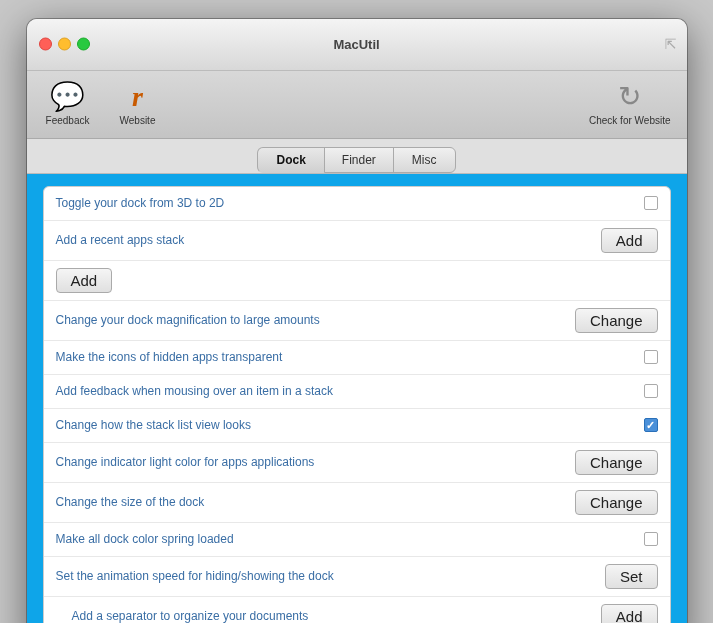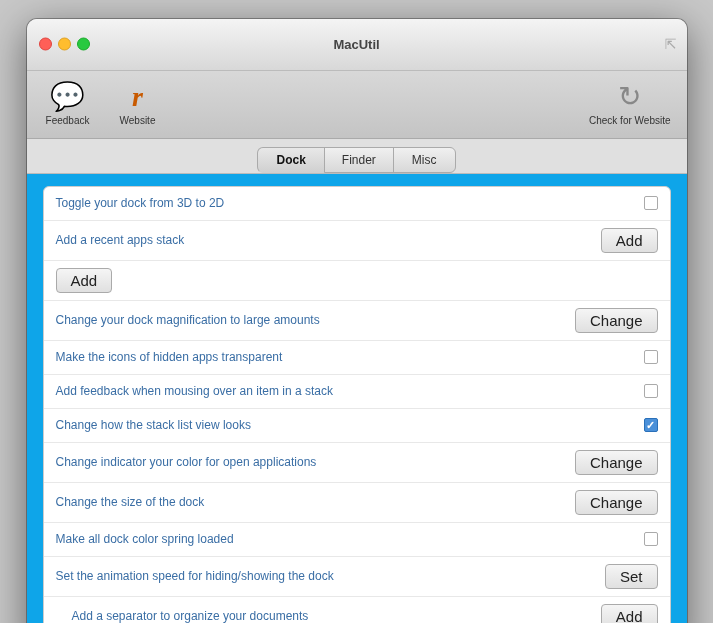--- a/index.html
+++ b/index.html
@@ -258,21 +258,21 @@
             <div class="checkbox"></div>
           </div>
         </div>
         <div class="row">
           <span class="row-text">Change how the stack list view looks</span>
           <div class="row-action">
             <div class="checkbox checked"></div>
           </div>
         </div>
         <div class="row">
-          <span class="row-text">Change indicator your color for open applications</span>
+          <span class="row-text">Change indicator light color for apps applications</span>
           <div class="row-action">
             <button class="btn">Change</button>
           </div>
         </div>
         <div class="row">
           <span class="row-text">Change the size of the dock</span>
           <div class="row-action">
             <button class="btn">Change</button>
           </div>
         </div>

